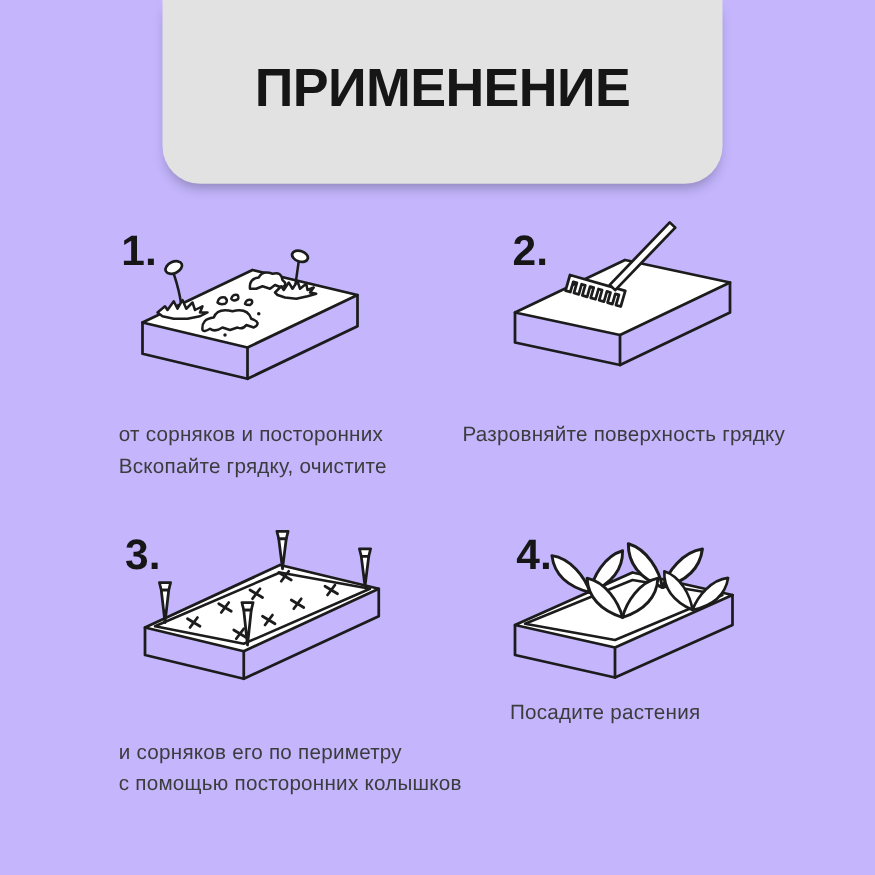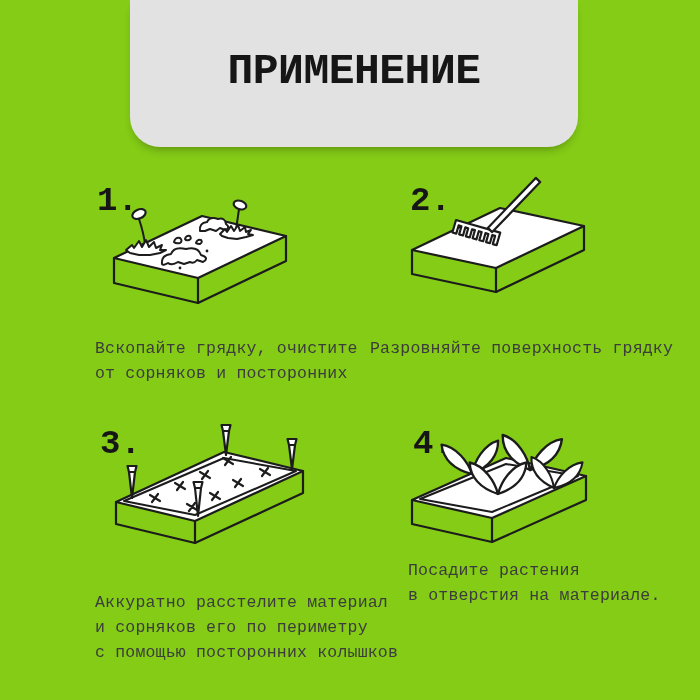--- a/index.html
+++ b/index.html
@@ -1,19 +1,19 @@
 <!DOCTYPE html>
 <html><head>
 <meta charset="utf-8">
 <style>
   * { margin:0; padding:0; box-sizing:border-box; }
   html,body { background:#fff; }
   .page {
-    position:relative; width:700px; height:700px; background:#84cc16;
-    font-family:Liberation Mono, monospace; overflow:hidden;
+    position:relative; width:700px; height:700px; background:#c4b5fd;
+    font-family:Liberation Sans, sans-serif; overflow:hidden;
   }
   .header {
     position:absolute; left:130px; top:0; width:448px; height:147px;
     background:#e2e2e2; border-radius:0 0 30px 30px;
     box-shadow:0 6px 10px -4px rgba(0,0,0,0.30);
     display:flex; align-items:center; justify-content:center;
     padding-bottom:4px;
   }
   .title {
     font-size:43px; font-weight:600; letter-spacing:-0.5px; color:#161616;
@@ -76,22 +76,22 @@
       <path class="thin" d="M20,54 L26,49 L28,52 L33,45 L36,51 L40,44 L43,51 L48,46 L50,52 L56,49 L54,54 L60,54 L54,57 L44,59 L33,59 L24,57 Z"></path>
       <ellipse cx="0" cy="0" rx="7" ry="4.5" transform="translate(33,18) rotate(-24)"></ellipse>
     </g>
     <g>
       <path class="nofill thin" d="M130,34 C131,27 132,20 133,13"></path>
       <path class="thin" d="M114,38 L119,33 L121,36 L125,30 L128,35 L132,29 L134,35 L139,31 L140,36 L145,34 L142,38 L147,39 L140,41 L131,43 L122,42 L116,40 Z"></path>
       <ellipse cx="0" cy="0" rx="6.5" ry="4.2" transform="translate(134,9) rotate(18)"></ellipse>
     </g>
   </svg>
   <div class="caption cap1">
+    <div>от сорняков и посторонних</div>
     <div>Вскопайте грядку, очистите</div>
-    <div>от сорняков и посторонних</div>
   </div>
 
   <span class="num num2">2.</span>
   <svg class="illu illu2 lineart" viewBox="0 0 195 132">
     <g>
       <path d="M10,78 L98,36 L182,54 L94,96 Z"></path>
       <path class="nofill" d="M10,78 L10,102 L94,120 L182,78 L182,54"></path>
       <path class="nofill" d="M94,96 L94,120"></path>
     </g>
     <g>
@@ -132,21 +132,20 @@
     <g transform="translate(186,49)">
       <path d="M-4.5,-30 L4.5,-30 L3,-24 L-3,-24 Z"></path>
         <path d="M-3,-24 L3,-24 L0,0 Z"></path>
     </g>
     <g transform="translate(92,96)">
       <path d="M-4.5,-34 L4.5,-34 L3,-28 L-3,-28 Z"></path>
         <path d="M-3,-28 L3,-28 L0,0 Z"></path>
     </g>
   </svg>
   <div class="caption cap3">
-    <div>Аккуратно расстелите материал</div>
     <div>и сорняков его по периметру</div>
     <div>с помощью посторонних колышков</div>
   </div>
 
   <span class="num num4">4.</span>
   <svg class="illu illu4 lineart" viewBox="0 0 195 140">
     <g>
       <path d="M10,72 L104,30 L184,48 L90,90 Z"></path>
       <path class="nofill" d="M10,72 L10,96 L90,114 L184,72 L184,48"></path>
       <path class="nofill" d="M90,90 L90,114"></path>
@@ -164,16 +163,15 @@
       <path d="M0,0 C-12,-4 -26,-12 -27,-30 C-13,-27 -3,-12 0,0 Z"></path>
       <path d="M0,0 C12,-4 26,-12 27,-30 C13,-27 3,-12 0,0 Z"></path>
     </g>
     <g transform="translate(152,60) scale(0.95) rotate(6)">
       <path d="M0,0 C-12,-4 -26,-12 -27,-30 C-13,-27 -3,-12 0,0 Z"></path>
       <path d="M0,0 C12,-4 26,-12 27,-30 C13,-27 3,-12 0,0 Z"></path>
     </g>
   </svg>
   <div class="caption cap4">
     <div>Посадите растения</div>
-    <div>в отверстия на материале.</div>
   </div>
 
 </div>
 
 </body></html>

